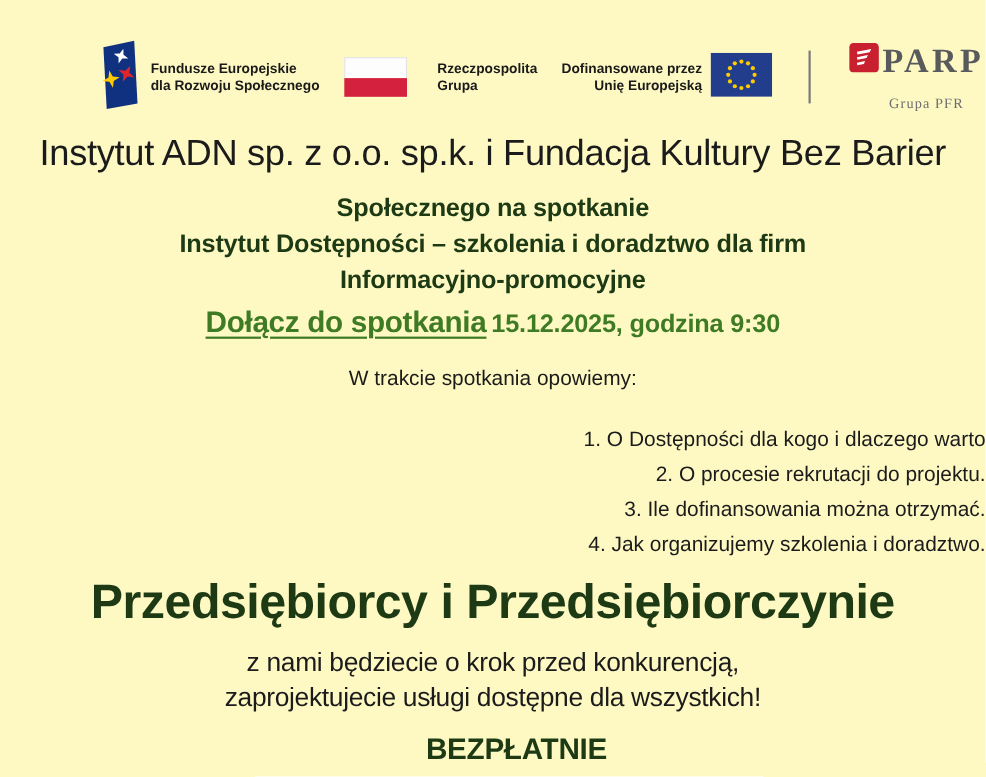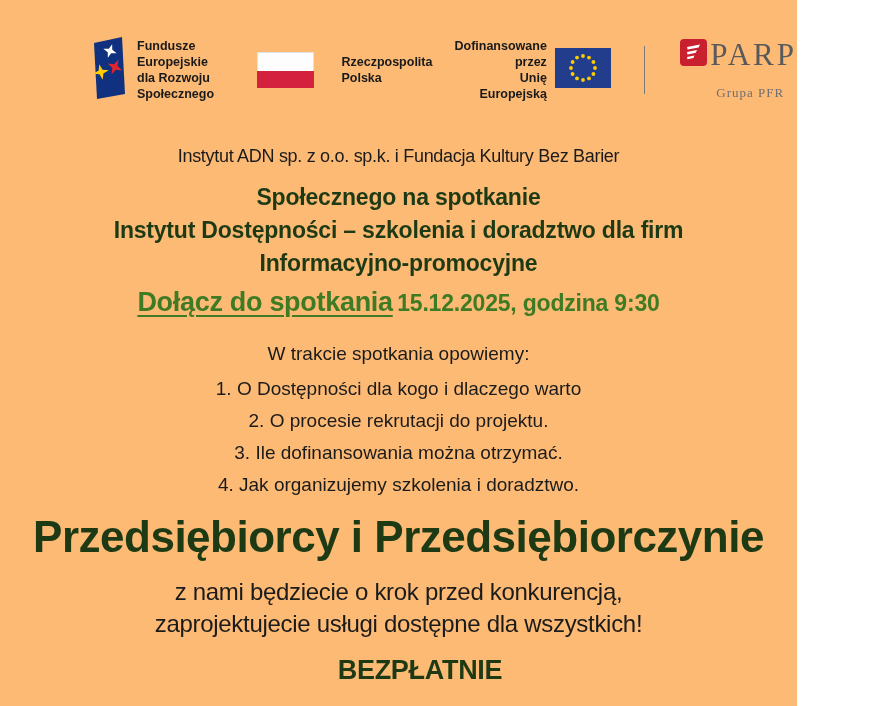--- a/index.html
+++ b/index.html
@@ -1,19 +1,19 @@
 <!DOCTYPE html>
 <html style="--dark-green: #1d3a15; --link-green: #3e7b24; --poland-red: #d4213d; --eu-blue: #233d8d; --fe-blue: #10317f; --parp-red: #c8202f; --star-yellow: #ffcc00;"><head>
 <meta charset="utf-8">
 <style>
   html,body { margin:0; padding:0; background:#ffffff; }
   .page {
     position:relative;
-    width:797px; height:706px;
-    background:#fdba74;
+    width:896px; height:706px;
+    background:#fef9c3;
     font-family:"Liberation Sans", sans-serif;
     overflow:hidden;
   }
 
   
   .logo-bar {
     display:flex; align-items:center;
     padding-top:38px; padding-left:88px;
     height:64px;
   }
@@ -35,50 +35,50 @@
   .eu-text { text-align:right; margin-right:8px; }
   .logo-divider {
     width:2px; height:48px; background:#7a7a7a;
     margin-left:33px;
   }
   .parp { margin-left:35px; display:flex; flex-direction:column; }
   .parp-top { display:flex; align-items:center; }
   .parp-word {
     font-family:"Liberation Serif", serif;
     font-size:31px; color:#595a5c; letter-spacing:3px;
-    margin-left:3px; line-height:1;
+    margin-left:3px; line-height:1;font-weight:bold;
   }
   .parp-sub {
     font-family:"Liberation Serif", serif;
     font-size:13px; color:#6d6e71;
     margin-left:36px; margin-top:15px; letter-spacing:1px;
   }
 
   
   .center { text-align:center; }
   .organizers {
-    margin-top:44px;
-    font-size:18px; color:#1b1b1b; letter-spacing:-0.3px;
+    margin-top:18px;
+    font-size:33px; color:#1b1b1b; letter-spacing:-0.3px;
   }
   .invite {
     margin-top:14px;
     color:var(--dark-green); font-weight:700;
     font-size:23px; line-height:33px; letter-spacing:-0.2px;
   }
   .join-line { margin-top:7px; }
   .join-link {
     color:var(--link-green); font-weight:700; font-size:27px;
     text-decoration:underline; text-decoration-thickness:2px; text-underline-offset:4px;
     cursor:pointer; letter-spacing:-0.3px;
   }
   .join-date {
     color:var(--link-green); font-weight:700; font-size:23px; letter-spacing:-0.2px;margin-top:16px;
   }
   .agenda-intro { margin-top:25px; font-size:19px; color:#1b1b1b; }
-  .agenda { margin-top:8px; font-size:19px; color:#1b1b1b; line-height:32px; }
+  .agenda { margin-top:28px; font-size:19px; color:#1b1b1b; line-height:32px;text-align:right; }
   .audience-heading {
     margin-top:11px;
     color:var(--dark-green); font-weight:700; font-size:44px; letter-spacing:-0.5px;
   }
   .audience-sub { margin-top:14px; font-size:24px; color:#1b1b1b; line-height:32px; letter-spacing:-0.3px; }
   .free {
     margin-top:15px;
     color:var(--dark-green); font-weight:700; font-size:27px; letter-spacing:-0.3px;padding-left:43px;
   }
 </style>
@@ -104,21 +104,21 @@
       </div>
     </div>
 
     <div class="logo-group pl-group">
       <div class="pl-flag">
         <div class="white"></div>
           <div class="red"></div>
       </div>
       <div class="logo-text pl-text">
         <div>Rzeczpospolita</div>
-        <div>Polska</div>
+        <div>Grupa</div>
       </div>
     </div>
 
     <div class="logo-group eu-group">
       <div class="logo-text eu-text">
         <div>Dofinansowane przez</div>
         <div>Unię Europejską</div>
       </div>
       <span>
         <svg width="56" height="40" viewBox="0 0 56 40">

